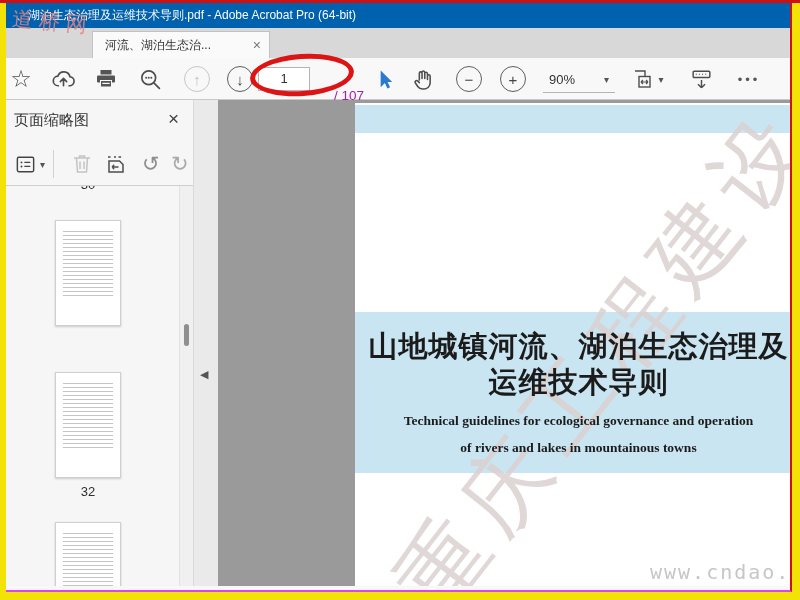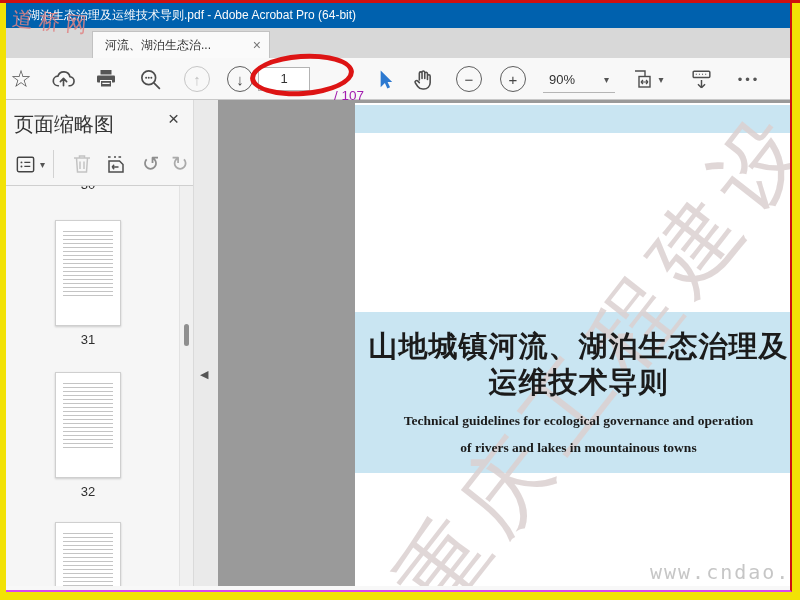--- a/index.html
+++ b/index.html
@@ -42,21 +42,21 @@
               display:flex; align-items:center; justify-content:space-between; padding:0 6px; }
   .caret { font-size:10px; color:#555; }
   .dots { font-size:13px; color:#555; letter-spacing:3px; }
 
   
   .content { position:relative; display:flex; height:486px; }
 
   .sidebar { position:relative; width:188px; background:#f6f6f6; border-right:1px solid #dadada;
              display:flex; flex-direction:column; overflow:hidden; }
   .sb-header { position:relative; height:42px; }
-  .sb-title { position:absolute; left:8px; top:11px; font-size:20px; color:#333; }
+  .sb-title { position:absolute; left:8px; top:11px; font-size:15px; color:#333; }
   .sb-close { position:absolute; right:14px; top:8px; font-size:19px; color:#444; }
   .sb-tools { position:relative; height:44px; border-bottom:1px solid #cfcfcf; }
   .sbi { position:absolute; top:0; height:44px; display:flex; align-items:center; }
   .vsep { position:absolute; left:47px; top:8px; height:28px; width:1px; background:#d2d2d2; }
   .rot { font-size:21px; color:#8e8e8e; }
   .sb-list { position:relative; flex:1; overflow:hidden; }
   .thumb-page { position:absolute; left:49px; width:66px; height:106px; background:#fff;
                 border:1px solid #cfcfcf; box-shadow:0 1px 2px rgba(0,0,0,.18); padding:10px 7px; }
   .thumb-lines { width:100%; height:78%; background-image:repeating-linear-gradient(#c4c4c4 0 1px, transparent 1px 4px); }
   .thumb-label { position:absolute; left:0; width:164px; text-align:center; font-size:13px; color:#2f2f2f; }
@@ -251,21 +251,20 @@
           <div class="sbi" style="left:165px;">
             <span class="rot" style="color:#aaa;">↻</span>
           </div>
         </div>
         <div class="sb-list">
           <div class="thumb-label" style="top:-9px;">30</div>
 
           <div class="thumb-page" style="top:34px;">
             <div class="thumb-lines"></div>
           </div>
-          <div class="thumb-label" style="top:146px;">31</div>
 
           <div class="thumb-page" style="top:186px;">
             <div class="thumb-lines"></div>
           </div>
           <div class="thumb-label" style="top:298px;text-align:center;">32</div>
 
           <div class="thumb-page" style="top:336px;">
             <div class="thumb-lines"></div>
           </div>
 

